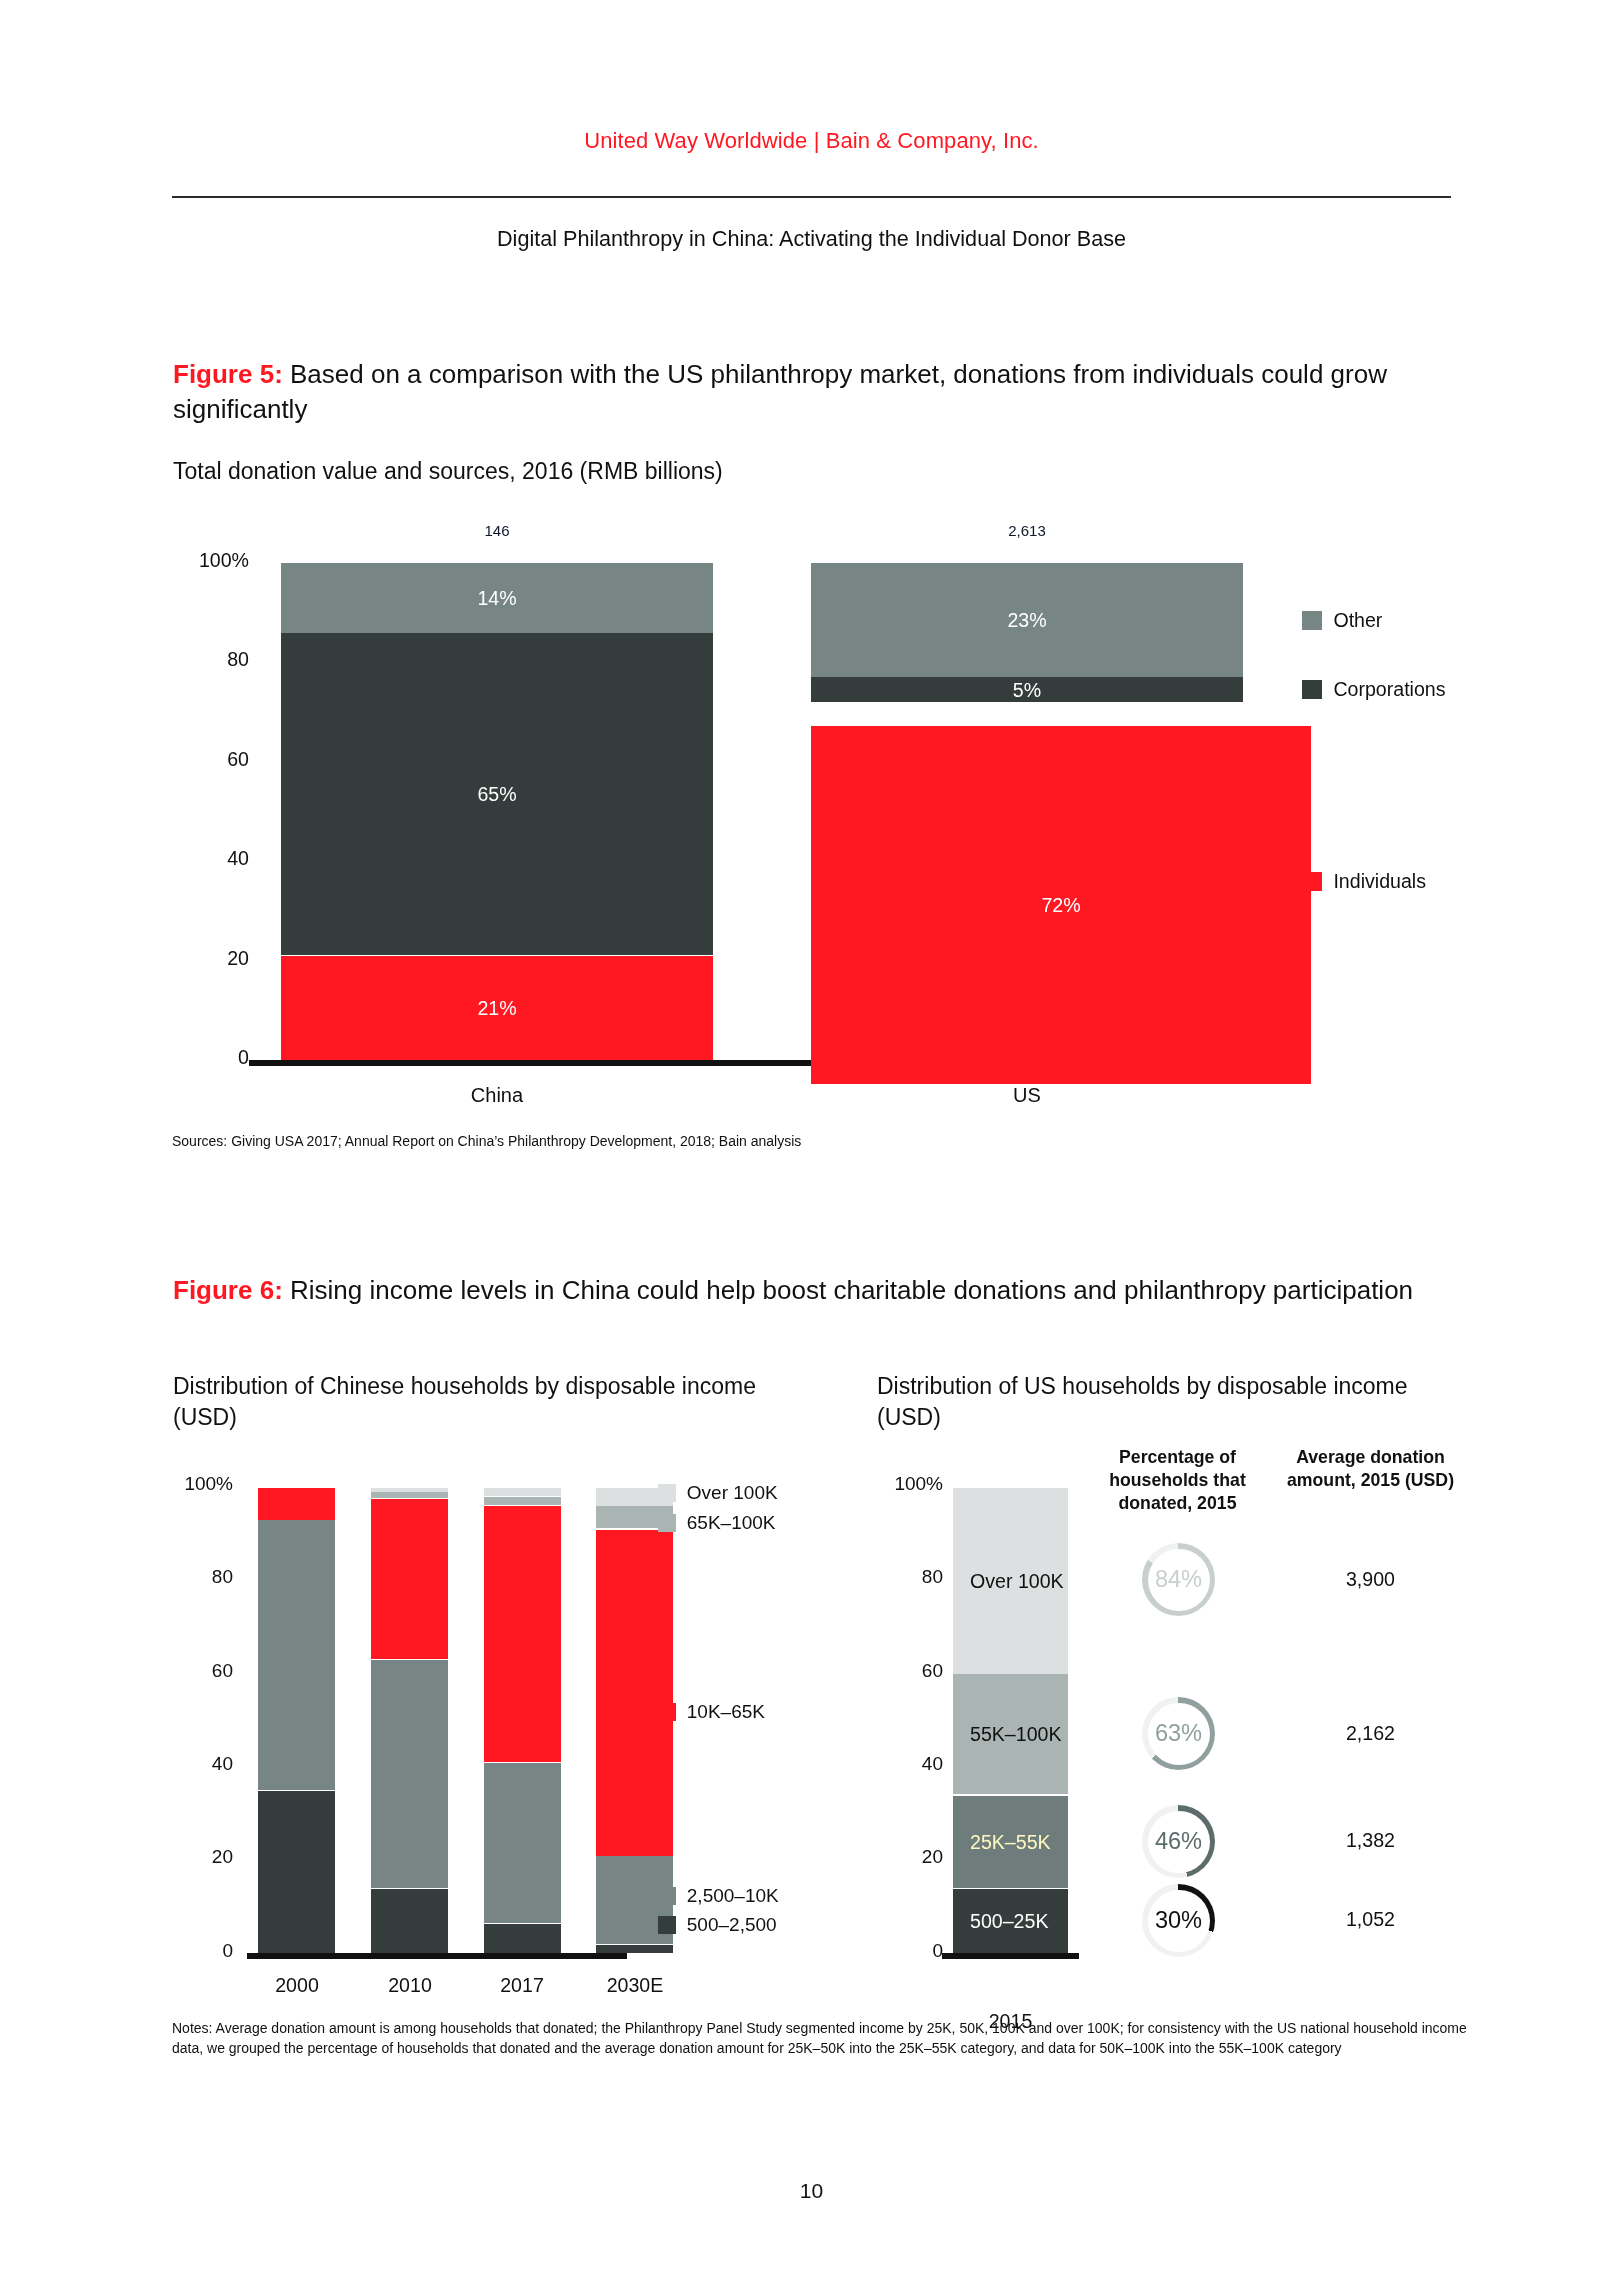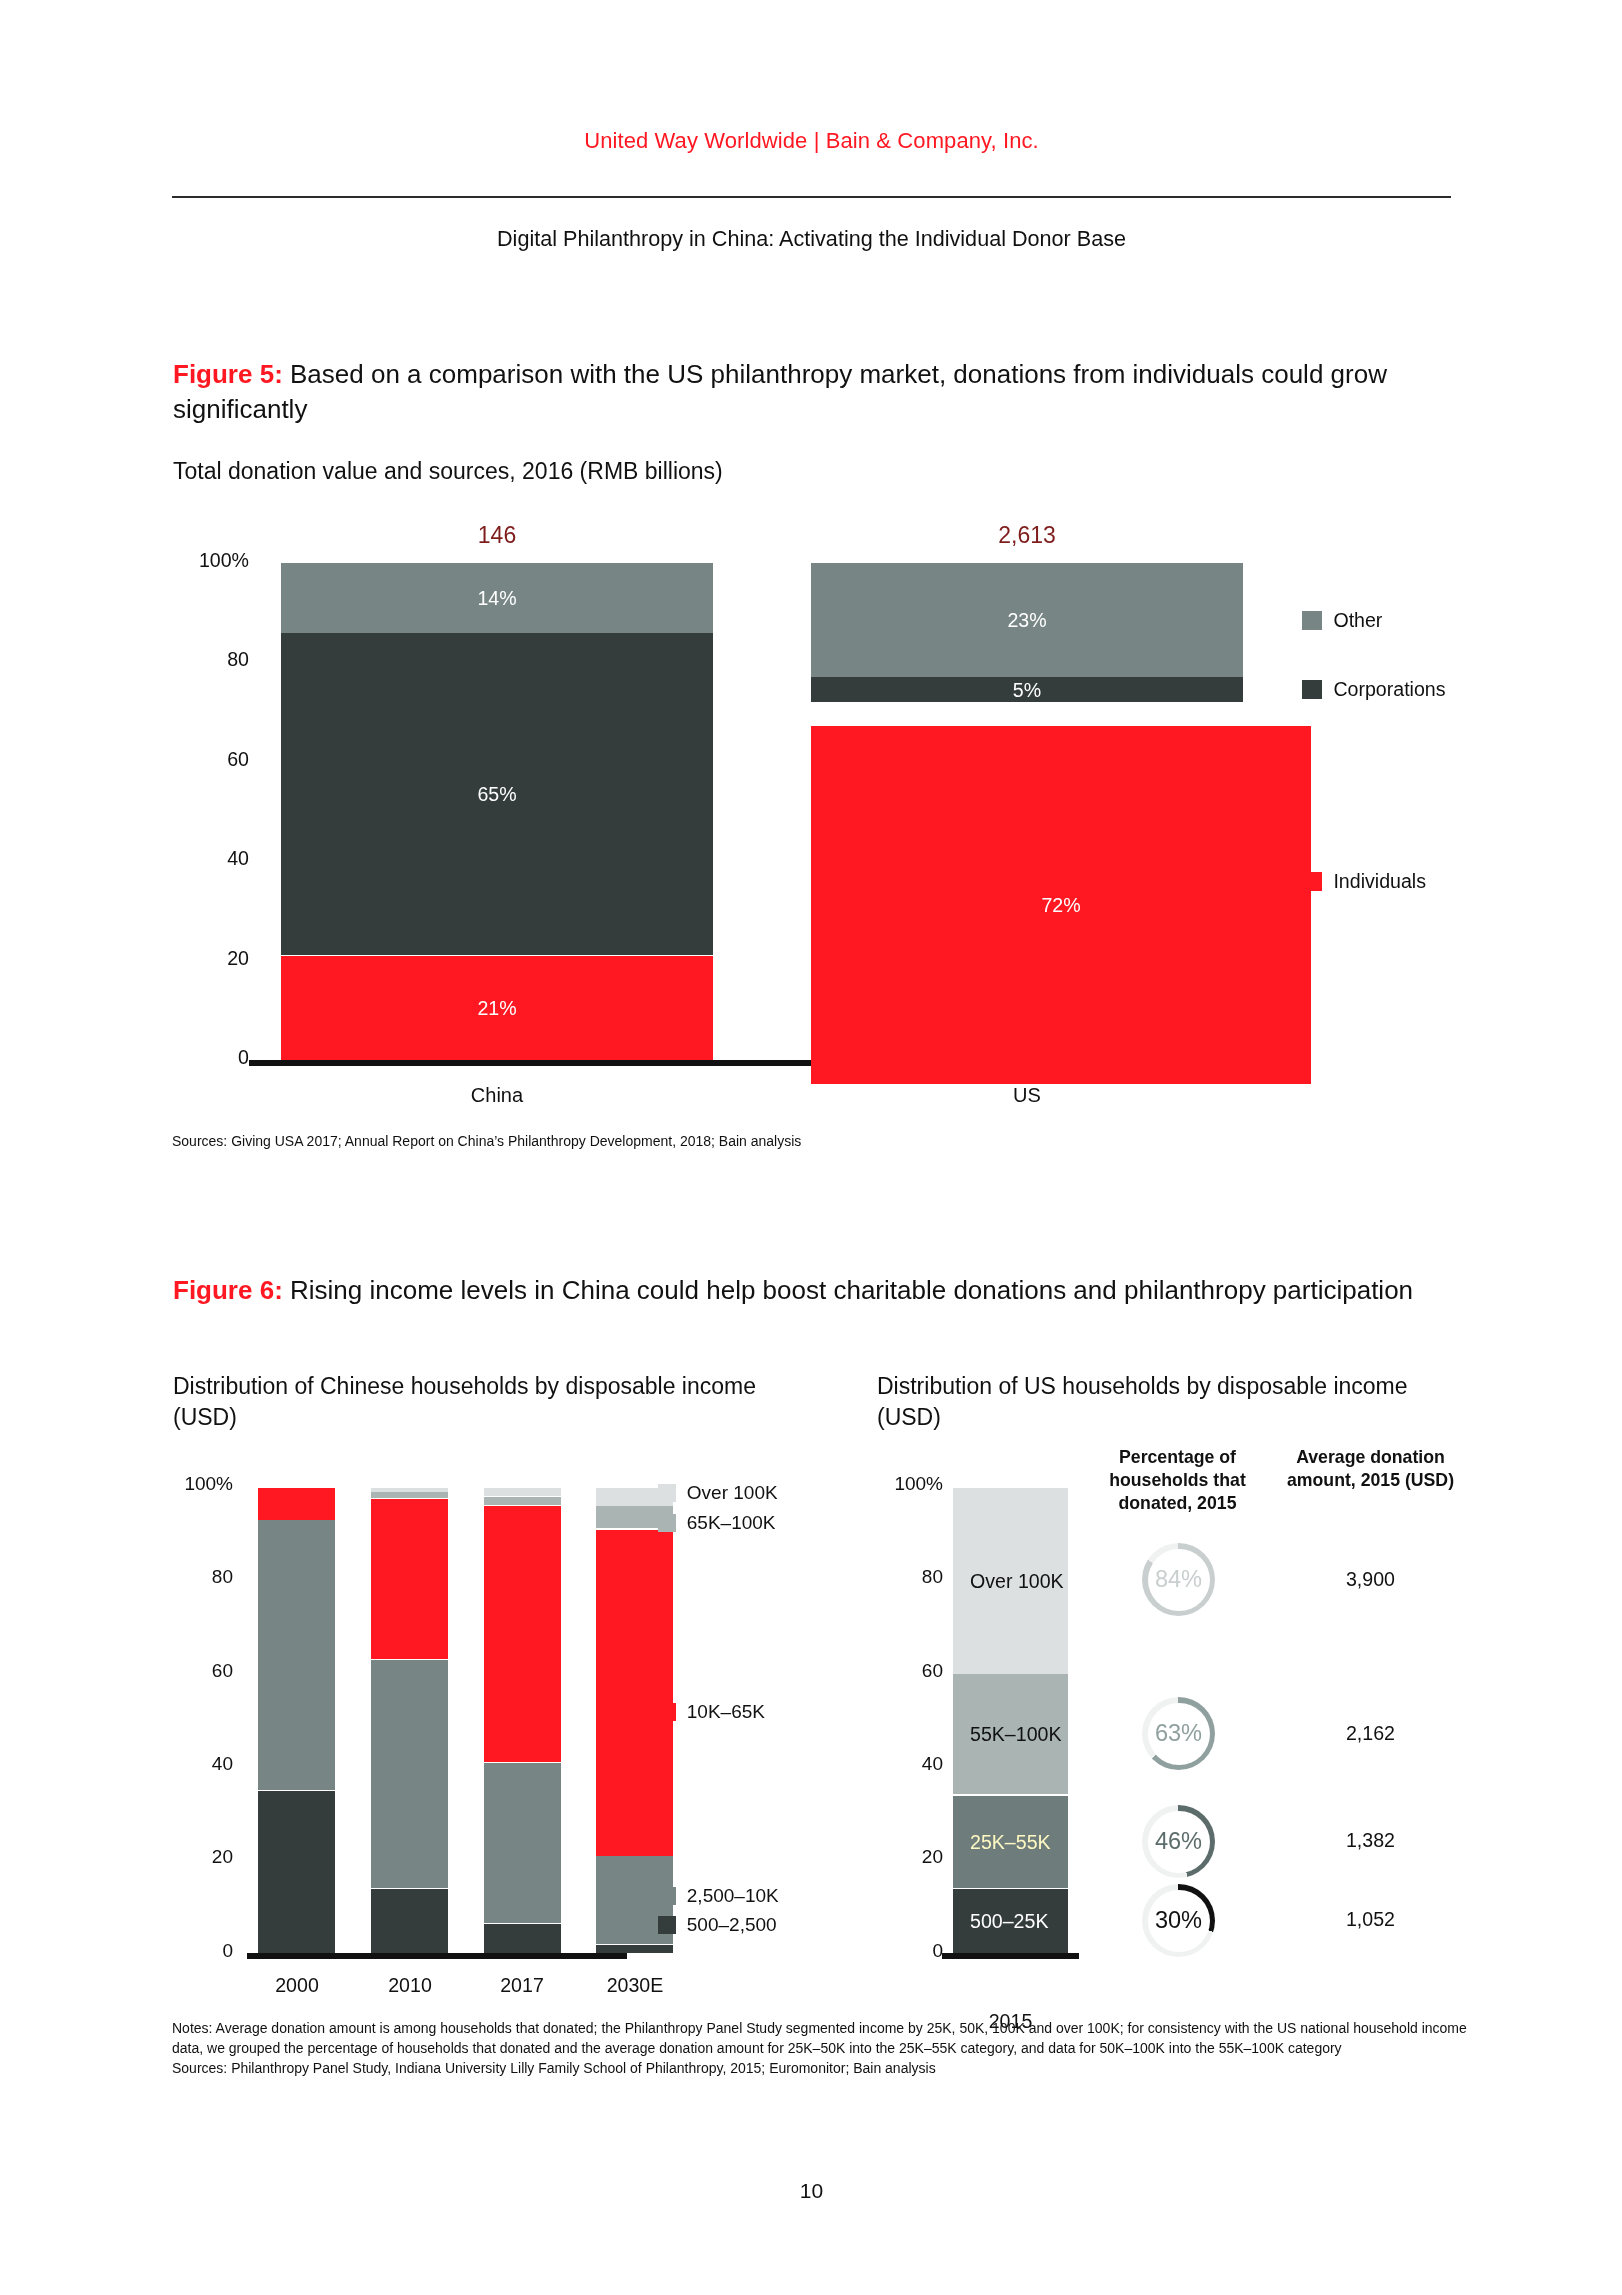--- a/index.html
+++ b/index.html
@@ -51,21 +51,21 @@
   }
   .baseline { position:absolute; background:#111; }
   .bar-seg { position:absolute; }
   .seg-label {
     position:absolute; width:100%; text-align:center;
     font-size:19.6px; color:#ffffff;
     top:50%; transform:translateY(-50%);
     pointer-events:none;
   }
   .bar-total {
-    position:absolute; text-align:center; font-size:23px; color:#7f1d1d;
+    position:absolute; text-align:center; font-size:15px; color:#0f172a;
   }
   .cat-label {
     position:absolute; text-align:center; font-size:20px; color:#111;
   }
 
   
   .legend-item { position:absolute; display:flex; align-items:center; }
   .legend-swatch { width:19.6px; height:19.6px; margin-right:11.8px; flex:none; }
   .legend-text { font-size:19.6px; color:#111; white-space:nowrap; }
 
@@ -256,17 +256,16 @@
       <div style="position: absolute; inset: 0px; border-radius: 50%; background: conic-gradient(rgb(200, 207, 206) 0deg, rgb(200, 207, 206) 84%, rgb(240, 242, 242) 84%, rgb(240, 242, 242) 100%);"></div>
       <div style="position: absolute; left: 5.9px; top: 5.9px; width: 62px; height: 62px; border-radius: 50%; background: rgb(255, 255, 255);"></div>
       <div class="donut-val" style="color: rgb(200, 207, 206);">84%</div>
     </div>
     <div class="amount-val" style="left: 1269px; top: 1568px; width: 203px;">3,900</div>
     <div class="cat-label" style="left: 914px; top: 1974px; width: 193px; font-size: 19.6px; margin-top: 36px;">2015</div>
   </div>
 
 <div class="fig-notes" style="top:2019px;">
   <div>Notes: Average donation amount is among households that donated; the Philanthropy Panel Study segmented income by 25K, 50K, 100K and over 100K; for consistency with the US national household income data, we grouped the percentage of households that donated and the average donation amount for 25K–50K into the 25K–55K category, and data for 50K–100K into the 55K–100K category</div>
-  <div>Sources: Philanthropy Panel Study, Indiana University Lilly Family School of Philanthropy, 2015; Euromonitor; Bain analysis</div>
 </div>
 
 <div class="page-number">10</div>
 
 
 </body></html>

